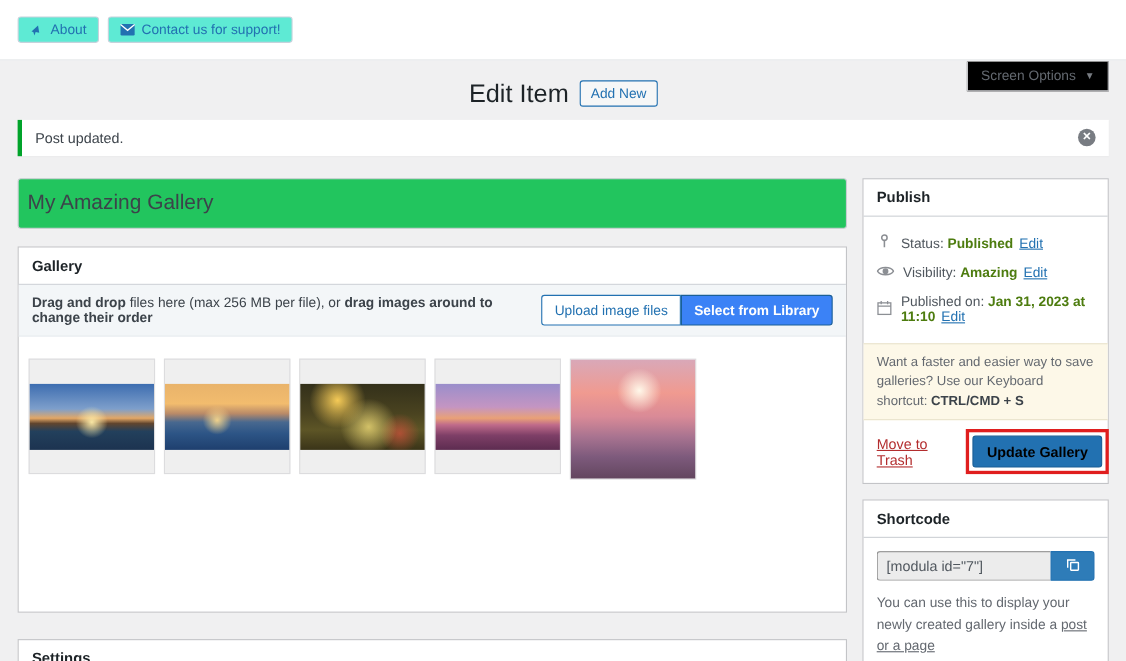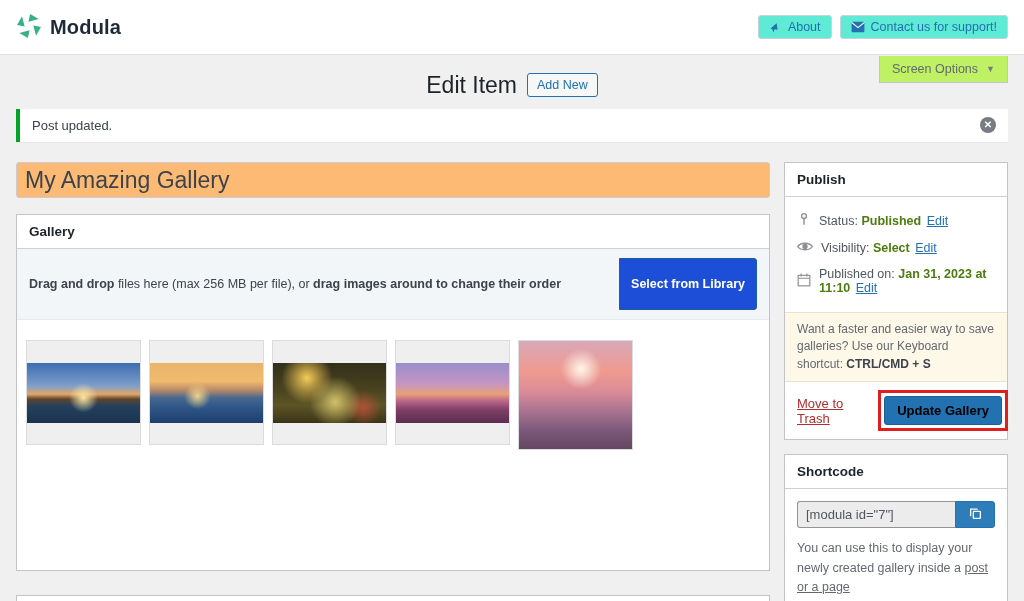--- a/index.html
+++ b/index.html
@@ -17,21 +17,21 @@
   .brand-name { font-size:20px; font-weight:bold; color:#1e2a38; letter-spacing:.2px; }
   .top-actions { display:flex; gap:8px; }
   .hdr-btn {
     display:flex; align-items:center; gap:6px; background:#5eead4; cursor:pointer;
     border:1px solid #c6d2dc; border-radius:3px; padding:4px 10px;
     color:#2271b1; font-size:12.5px; font-family:inherit;
   }
   .hdr-btn svg { display:block; }
   
   .screen-options {
-    position:absolute; top:56px; right:16px; background:#bef264;
+    position:absolute; top:56px; right:16px; background:#000000;
     border:1px solid #c3c4c7; border-top:none; padding:6px 12px;
     font-size:12.5px; color:#646970; cursor:pointer; display:flex; align-items:center; gap:8px;
   }
   .so-arrow { font-size:9px; color:#787c82; }
   
   .content { padding:0 16px; }
   .title-row { display:flex; align-items:center; gap:10px; margin-top:16px;justify-content:center; }
   h1.page-title { font-size:23px; font-weight:400; color:#1d2327; line-height:28px; }
   .add-new {
     font-size:12.5px; color:#2271b1; background:#f6f7f7; border:1px solid #2271b1;
@@ -45,44 +45,44 @@
   .notice-dismiss {
     position:absolute; right:12px; top:8px; width:16px; height:16px; border-radius:50%;
     background:#787c82; color:#fff; font-size:10px; line-height:16px; text-align:center;
     cursor:pointer; font-weight:bold;
   }
   .columns { display:flex; gap:14px; margin-top:20px; align-items:flex-start; }
   .col-left { flex:1; min-width:0; }
   .col-right { width:224px; flex:none; }
   
   .gallery-title-input {
-    width:100%; height:36px; font-size:23px; color:#3c434a; padding:3px 8px;
-    border:1px solid #c9cdd2; border-radius:3px; background:#fdba74; font-family:inherit;
+    width:100%; height:46px; font-size:19px; color:#3c434a; padding:3px 8px;
+    border:1px solid #c9cdd2; border-radius:3px; background:#22c55e; font-family:inherit;
   }
   
   .metabox { background:#fff; border:1px solid #c3c4c7; }
   .metabox-header {
     padding:9px 12px; font-size:13.5px; font-weight:bold; color:#1d2327;
     border-bottom:1px solid #ccd0d4;
   }
   .gallery-box { margin-top:16px; }
   .dropzone {
     background:#f3f6f8; border-bottom:1px solid #e8ebee; padding:9px 12px;
     display:flex; align-items:center; justify-content:space-between; gap:10px;
   }
   .dz-text { font-size:12.5px; color:#3c434a; }
   .dz-text b { font-weight:bold; }
   .dz-buttons { display:flex; flex:none; }
   .btn-upload {
     background:#fff; color:#2271b1; border:1px solid #2271b1; font-family:inherit;
     border-radius:3px 0 0 3px; padding:6px 11px; font-size:12.5px; cursor:pointer;
   }
   .btn-library {
-    background:#1d4ed8; color:#fff; border:1px solid #1a5f96; font-family:inherit;
-    border-radius:0 3px 3px 0; padding:18px 11px; font-size:12.5px; font-weight:bold; cursor:pointer;
+    background:#3b82f6; color:#fff; border:1px solid #1a5f96; font-family:inherit;
+    border-radius:0 3px 3px 0; padding:6px 11px; font-size:12.5px; font-weight:bold; cursor:pointer;
   }
   .thumbs { padding:20px 9px; display:flex; gap:8px; align-items:flex-start; min-height:250px; }
   .tile {
     width:115px; height:105px; background:#efefef; border:1px solid #dcdcde;
     display:flex; align-items:center; cursor:grab;
   }
   .tile .photo { width:100%; height:60px; }
   .tile.tall { height:110px; }
   .tile.tall .photo { height:100%; }
   .photo-1 { background:
@@ -132,32 +132,20 @@
     width:40px; background:#2e7cb8; border:1px solid #2271b1; border-radius:0 3px 3px 0;
     color:#fff; cursor:pointer; display:flex; align-items:center; justify-content:center;
   }
   .sc-help { margin-top:11px; font-size:12.5px; color:#646970; line-height:1.55; }
   .sc-help a { color:#646970; text-decoration:underline; }
 </style>
 </head>
 <body>
 
 <div class="top-bar">
-  <div class="brand">
-    <span>
-      <svg width="26" height="26" viewBox="0 0 24 24" fill="#36b087">
-        <path d="M13 1 L21 5.5 L11.5 8 Z"></path>
-        <path d="M23 13 L18.5 21 L16 11.5 Z" transform="rotate(0 12 12)"></path>
-        <path d="M11 23 L3 18.5 L12.5 16 Z"></path>
-        <path d="M1 11 L5.5 3 L8 12.5 Z"></path>
-        <path d="M12 9.2 L14.8 12 L12 14.8 L9.2 12 Z" fill="#fff"></path>
-      </svg>
-    </span>
-    <span class="brand-name">Modula</span>
-  </div>
   <div class="top-actions">
     <button class="hdr-btn">
       <span>
         <svg width="13" height="13" viewBox="0 0 24 24" fill="#2271b1">
           <path d="M3 14 L14 4 L16 16 L10 15 L8 21 L6 15 Z"></path>
         </svg>
       </span>
       <span>About</span>
     </button>
     <button class="hdr-btn">
@@ -193,20 +181,21 @@
     <div class="col-left">
       <input class="gallery-title-input" type="text" value="My Amazing Gallery" style="">
 
       <div class="metabox gallery-box">
         <div class="metabox-header">Gallery</div>
         <div class="dropzone">
           <div class="dz-text">
             <b>Drag and drop</b><span> files here (max 256 MB per file), or </span><b>drag images around to change their order</b>
           </div>
           <div class="dz-buttons">
+            <button class="btn-upload">Upload image files</button>
             <button class="btn-library">Select from Library</button>
           </div>
         </div>
         <div class="thumbs">
           <div class="tile">
               <div class="photo photo-1"></div>
             </div>
           <div class="tile">
               <div class="photo photo-2"></div>
             </div>
@@ -242,21 +231,21 @@
             <span><span>Status:</span> <b>Published</b>
             <a class="edit-link" href="#">Edit</a></span>
           </div>
           <div class="pub-row">
             <span>
               <svg width="16" height="13" viewBox="0 0 24 18" fill="none" stroke="currentColor" stroke-width="2">
                 <path d="M1 9 C5 2.5 19 2.5 23 9 C19 15.5 5 15.5 1 9 Z"></path>
                   <circle cx="12" cy="9" r="3" fill="currentColor"></circle>
               </svg>
             </span>
-            <span><span>Visibility:</span> <b>Select</b>
+            <span><span>Visibility:</span> <b>Amazing</b>
             <a class="edit-link" href="#">Edit</a></span>
           </div>
           <div class="pub-row">
             <span>
               <svg width="14" height="14" viewBox="0 0 24 24" fill="none" stroke="currentColor" stroke-width="2">
                 <rect x="2" y="4" width="20" height="18"></rect>
                   <path d="M2 9 H22 M7 1 V6 M17 1 V6"></path>
               </svg>
             </span>
             <span><span>Published on:</span> <b>Jan 31, 2023 at 11:10</b>

